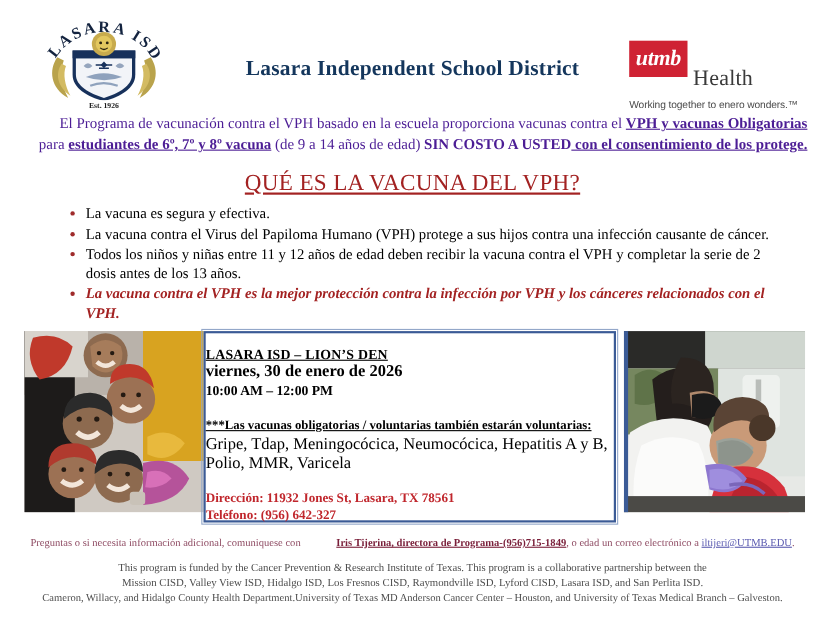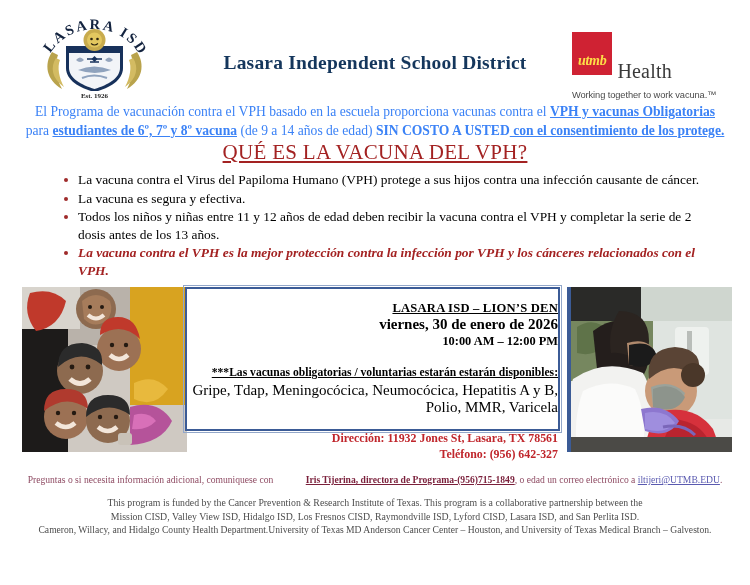--- a/index.html
+++ b/index.html
@@ -49,27 +49,27 @@
     top: 24px;
     width: 160px;
     text-align: left;
   }
   .utmb-row {
     display: flex;
     align-items: center;
   }
   .utmb-mark {
     background: #cf2233;
-    color: #fde047;
+    color: #ffffff;
     font-family: "Liberation Serif", "DejaVu Serif", serif;
     font-style: italic;
     font-weight: bold;
-    font-size: 14px;
+    font-size: 20px;
     line-height: 1;
-    padding: 22px 6px 7px 6px;
+    padding: 6px 6px 7px 6px;
     letter-spacing: -0.3px;
   }
   .utmb-health {
     font-family: "Liberation Serif", "DejaVu Serif", serif;
     font-size: 20px;
     color: #3a3a3a;
     margin-left: 5px;
     letter-spacing: .2px;
     margin-top: 36px;
   }
@@ -78,33 +78,34 @@
     font-family: "Liberation Sans", sans-serif;
     font-size: 9.3px;
     color: #4b4b4b;
     letter-spacing: -0.1px;
     white-space: nowrap;
   }
 
   
   .intro {
     margin: 4px 16px 0 16px;
-    text-align: center;
-    color: #3b82f6;
+    text-align: right;
+    color: #4c1d95;
     font-size: 13.6px;
     line-height: 19px;
   }
   .intro b { font-weight: bold; }
   .u { text-decoration: underline; }
 
   
   .section-heading {
     text-align: center;
     color: #a32222;
     font-size: 21px;
+    margin-top: 14px;
     letter-spacing: .3px;
   }
   .section-heading span { text-decoration: underline; }
 
   
   ul.bullets {
     margin: 6px 30px 0 46px;
     padding: 0 0 0 18px;
     list-style: none;
   }
@@ -146,27 +147,27 @@
   }
   .photo-left { left: 22px; }
   .photo-right { right: 18px; }
   .photo svg { display:block; }
 
   .infobox {
     position: absolute;
     left: 185px;
     right: 190px;
     top: 0;
-    height: 144px;
+    height: 174px;
     border: 2px solid #3b5b96;
     outline: 1px solid #93a7c9;
     outline-offset: 1px;
     background: #ffffff;
     box-sizing: border-box;
-    text-align: right;
+    text-align: left;
     padding-top: 12px;
   }
   .ib-title {
     font-size: 12.6px;
     font-weight: bold;
     text-decoration: underline;
     letter-spacing: .2px;
   }
   .ib-date {
     margin-top: 0;
@@ -270,36 +271,36 @@
     </svg>
   </div>
 
   <div class="district-title">Lasara Independent School District</div>
 
   <div class="utmb-block">
     <div class="utmb-row">
       <span class="utmb-mark">utmb</span>
       <span class="utmb-health">Health</span>
     </div>
-    <div class="utmb-tag">Working together to work vacuna.™</div>
+    <div class="utmb-tag">Working together to enero wonders.™</div>
   </div>
 </div>
 
 <div class="intro">
   <span>El Programa de vacunación contra el VPH basado en la escuela proporciona vacunas contra el </span><b class="u">VPH y vacunas Obligatorias</b><br>
   <span>para </span><b class="u">estudiantes de 6º, 7º y 8º vacuna</b><span> (de 9 a 14 años de edad) </span><b>SIN COSTO A USTED</b><b class="u"> con el consentimiento de los protege.</b>
 </div>
 
 <div class="section-heading">
   <span>QUÉ ES LA VACUNA DEL VPH?</span>
 </div>
 
 <ul class="bullets">
+  <li>La vacuna es segura y efectiva.</li>
   <li>La vacuna contra el Virus del Papiloma Humano (VPH) protege a sus hijos contra una infección causante de cáncer.</li>
-  <li>La vacuna es segura y efectiva.</li>
   <li>Todos los niños y niñas entre 11 y 12 años de edad deben recibir la vacuna contra el VPH y completar la serie de 2 dosis antes de los 13 años.</li>
   <li class="highlight">La vacuna contra el VPH es la mejor protección contra la infección por VPH y los cánceres relacionados con el VPH.</li>
 </ul>
 
 <div class="middle">
 
   <div class="photo photo-left">
     <svg width="165" height="165" viewBox="0 0 165 165">
       <rect width="165" height="165" fill="#cfc9c2"></rect>
       <rect x="0" y="0" width="165" height="58" fill="#b9b2aa"></rect>
@@ -336,21 +337,21 @@
       <path d="M108 120 q28 -8 42 14 q-10 22 -42 24 Z" fill="#b5539a"></path>
       <path d="M112 128 q14 -4 22 6 q-10 10 -24 8 Z" fill="#d870b8"></path>
       <rect x="96" y="146" width="14" height="12" rx="3" fill="#c9c2b8"></rect>
     </svg>
   </div>
 
   <div class="infobox">
     <div class="ib-title">LASARA ISD – LION’S DEN</div>
     <div class="ib-date">viernes, 30 de enero de 2026</div>
     <div class="ib-time">10:00 AM – 12:00 PM</div>
-    <div class="ib-optional">***Las vacunas obligatorias / voluntarias estarán estarán disponibles:</div>
+    <div class="ib-optional">***Las vacunas obligatorias / voluntarias también estarán voluntarias:</div>
     <div class="ib-vaccines">Gripe, Tdap, Meningocócica, Neumocócica, Hepatitis A y  B, Polio, MMR, Varicela</div>
     <div class="ib-address">Dirección: 11932 Jones St, Lasara, TX 78561</div>
     <div class="ib-phone">Teléfono: (956) 642-327</div>
   </div>
 
   <div class="photo photo-right">
     <svg width="165" height="165" viewBox="0 0 165 165">
       <rect width="165" height="165" fill="#e7e9e6"></rect>
       <rect x="0" y="0" width="165" height="34" fill="#2a2a28"></rect>
       <rect x="74" y="0" width="91" height="34" fill="#cfd6cf"></rect>

